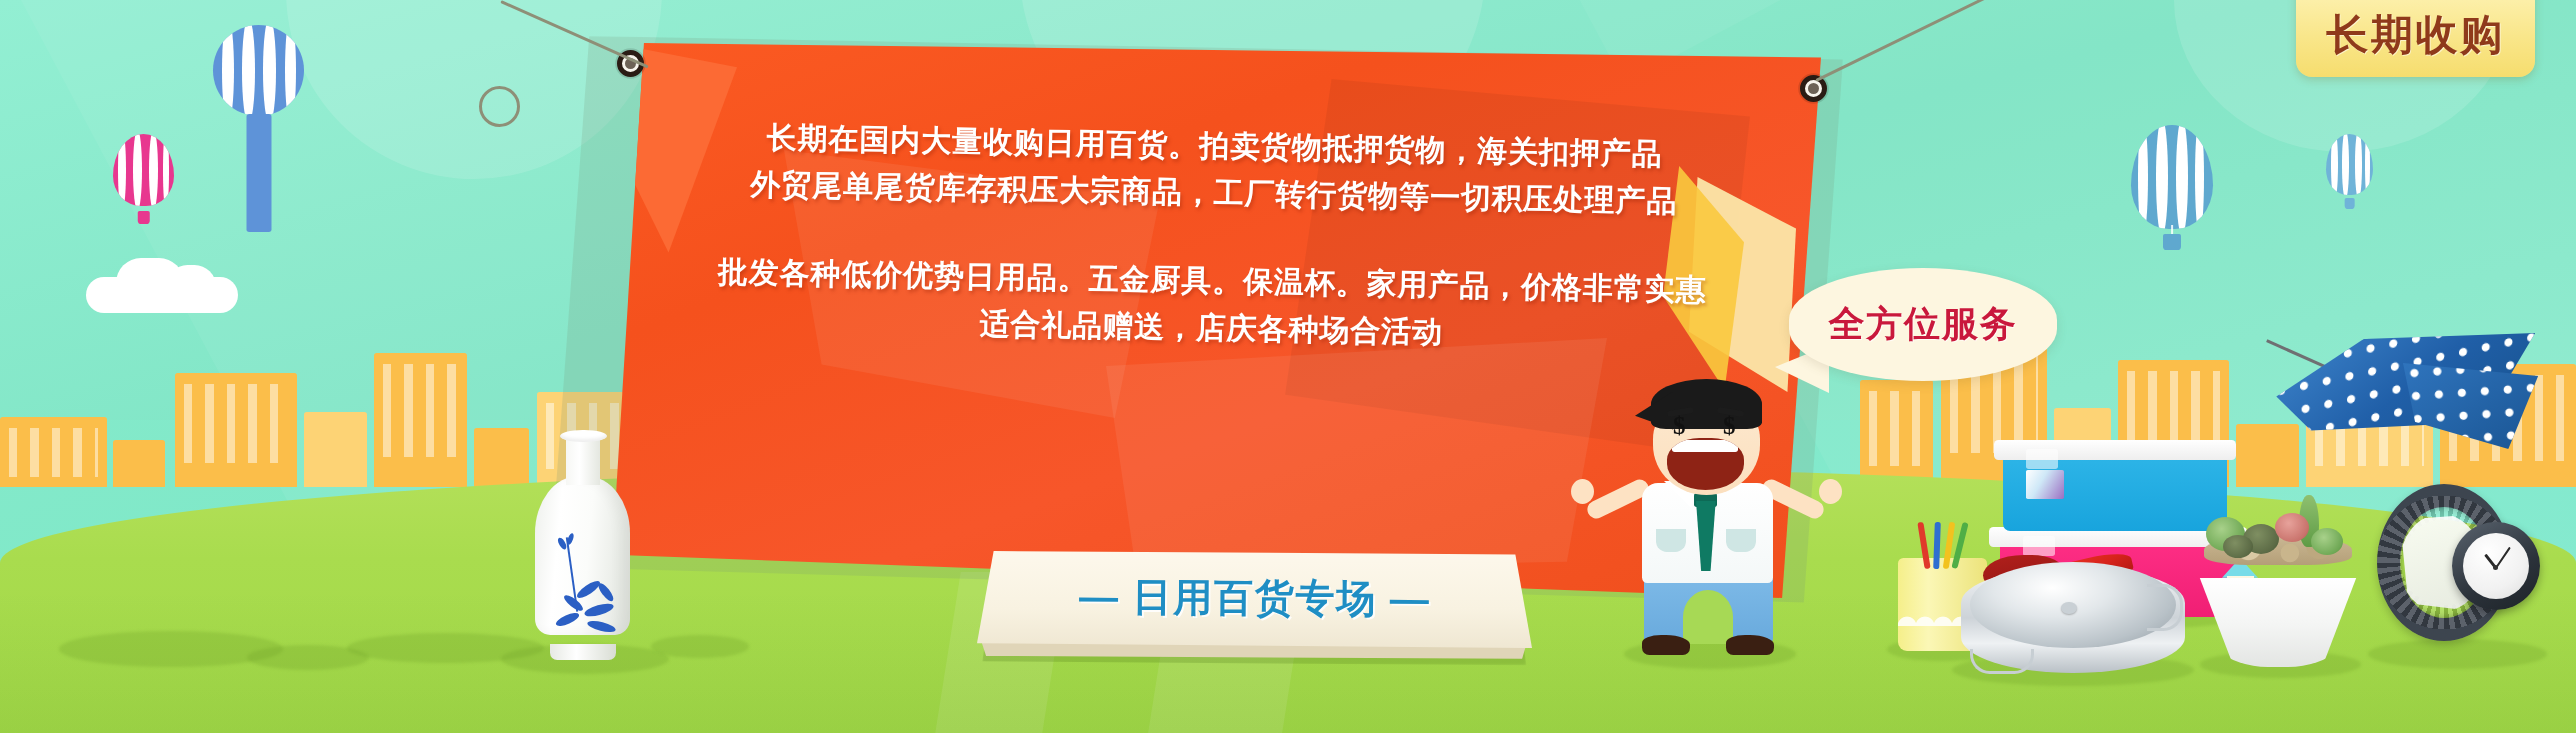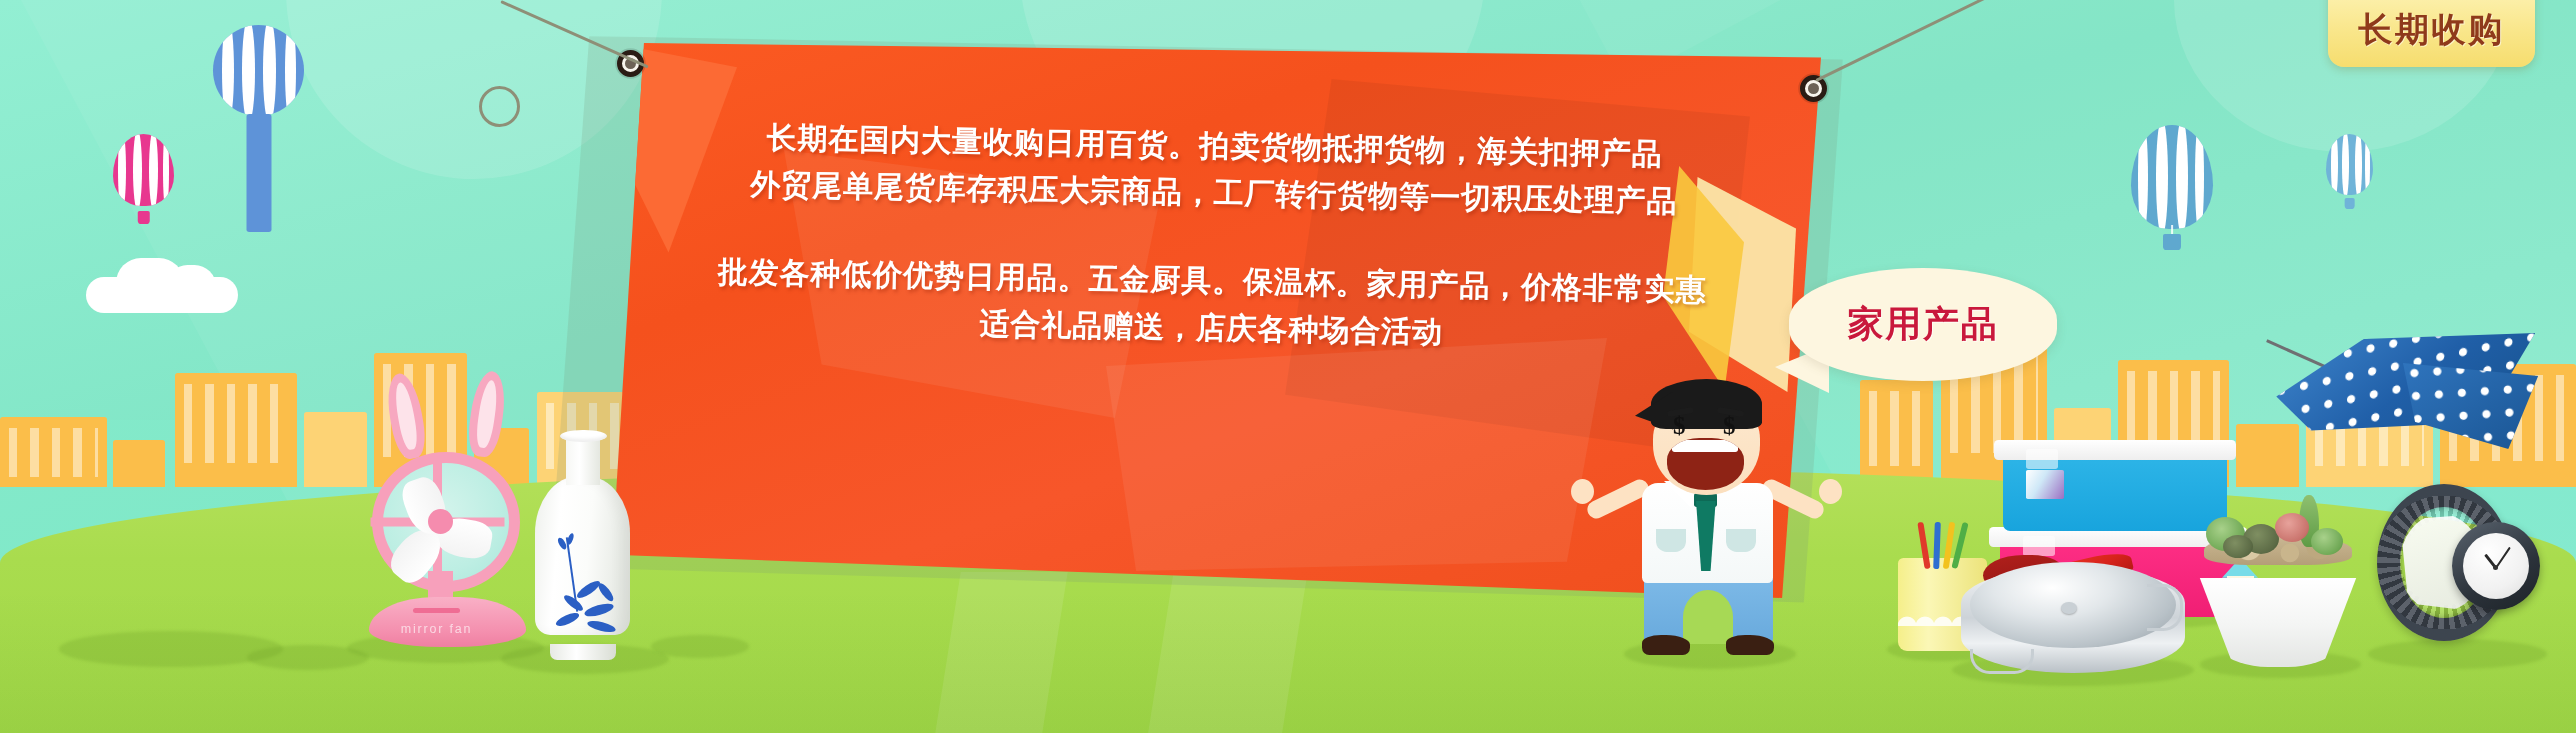--- a/index.html
+++ b/index.html
@@ -205,21 +205,21 @@
   .badge {
     position: absolute; right: 41px; top: -12.5px;
     padding: 19.7px 30px 14.3px 30px;
     background: linear-gradient(180deg, #fdf2b2 0%, #f9e68a 55%, #f6dd6e 100%);
     border-radius: 0 0 16px 16px;
     box-shadow: 0 2.7px 9px rgba(120,90,20,0.22);
   }
   .badge span {
     font-family: Liberation Mono, monospace;
     font-weight: bold;
-    font-size: 34px;
+    font-size: 42px;
     letter-spacing: 2.7px;
     color: #8f3a1b;
     text-shadow: 0.9px 0.9px 0 rgba(255,255,255,0.55);
   }
 
   
   .bubble {
     position: absolute; left: 1789px; top: 268px;
     width: 268px; height: 113px;
     background: #fdf6e0;
@@ -872,21 +872,21 @@
   <div class="rope-line" style="left:501px; top:0px; width:161px; transform: rotate(24deg);"></div>
   <div class="rope-loop" style="left:479px; top:86px;"></div>
   <div class="rope-line" style="left:1816px; top:79px; width:188px; transform: rotate(-26deg);"></div>
 
   <div class="badge">
     <span>长期收购</span>
   </div>
 
   <div class="bubble-tail"></div>
   <div class="bubble">
-    <span>家用产品</span>
+    <span>全方位服务</span>
   </div>
 
   <div class="mascot">
     <div class="pshadow" style="left:23px; bottom:-12.5px; width:172px; height:30px;"></div>
     <div class="arm" style="left:-16px; transform: rotate(-26deg);"></div>
     <div class="arm" style="left:159px; transform: rotate(26deg);"></div>
     <div class="hand" style="left:-30px;"></div>
     <div class="hand" style="left:218px;"></div>
     <div class="pants"></div>
     <div class="crotch"></div>
@@ -909,39 +909,20 @@
     <div class="mouth">
       <div class="teeth"></div>
     </div>
   </div>
 
   <div class="pshadow" style="left:59px; bottom:66px; width:224px; height:36px;"></div>
 
   <div class="pshadow" style="left:247px; bottom:63px; width:122px; height:25px;"></div>
 
   <div class="pshadow" style="left:347px; bottom:70px; width:197px; height:30px;"></div>
-  <div class="fan">
-    <div class="ear" style="left:32px; top:-32px; transform: rotate(-10deg);">
-        <i></i>
-      </div>
-    <div class="ear" style="left:113px; top:-34px; transform: rotate(8deg);">
-        <i></i>
-      </div>
-    <div class="ring"></div>
-    <div class="spoke"></div>
-    <div class="spoke" style="transform: rotate(90deg);"></div>
-    <div class="blade" style="transform: rotate(10deg);"></div>
-    <div class="blade" style="transform: rotate(130deg);"></div>
-    <div class="blade" style="transform: rotate(250deg);"></div>
-    <div class="hub"></div>
-    <div class="neck"></div>
-    <div class="base"></div>
-    <div class="base-led"></div>
-    <div class="base-txt">mirror fan</div>
-  </div>
 
   <div class="pshadow" style="left:501px; bottom:59px; width:168px; height:30px;"></div>
   <div class="vase">
     <div class="body"></div>
     <div class="neck"></div>
     <div class="lip"></div>
     <div class="foot"></div>
     <div class="motif">
       <div class="stem"></div>
       <div class="m" style="left:10.7px; top:3.6px; width:6.3px; height:12.5px; transform: rotate(-30deg);"></div>
@@ -1023,15 +1004,22 @@
     <div class="inner-white"></div>
     <div class="case">
       <div class="dial">
         <div class="hand-h" style="left:32px; top:18px; width:2.7px; height:18px; transform: rotate(-38deg);"></div>
         <div class="hand-m" style="left:32px; top:10.7px; width:1.8px; height:25px; transform: rotate(34deg);"></div>
         <div class="pivot" style="left:30px; top:32px;"></div>
       </div>
     </div>
   </div>
 
+  <div class="plaque-wrap">
+    <div class="plaque-shadow"></div>
+    <div class="plaque-edge"></div>
+    <div class="plaque">
+      <span>— 日用百货专场 —</span>
+    </div>
+  </div>
 
 </div>
 
 
 </body></html>

